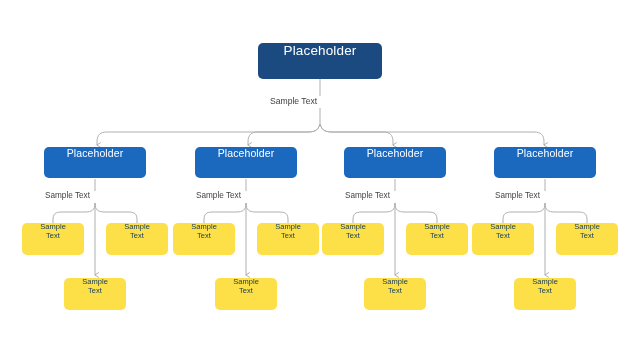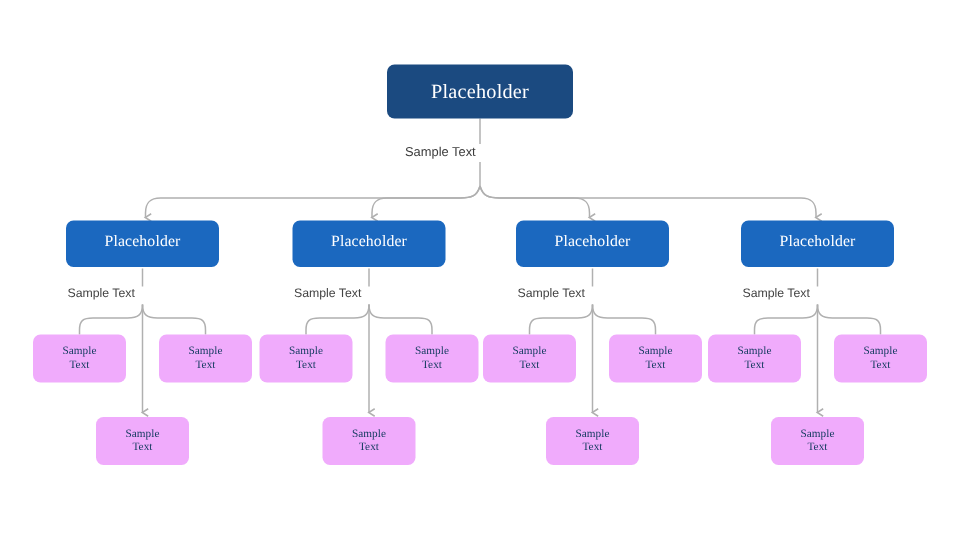--- a/index.html
+++ b/index.html
@@ -6,33 +6,33 @@
   body{
     width:640px;height:360px;background:#ffffff;
     font-family:"Liberation Sans", sans-serif;
     overflow:hidden;position:relative;
   }
   #stage{position:relative;width:640px;height:360px;}
   #wires{position:absolute;left:0;top:0;width:640px;height:360px;}
 
   .node{
     position:absolute;box-sizing:border-box;
-    display:flex;align-items:center;justify-content:center;
-    text-align:center;line-height:1.18;font-family:Liberation Serif, serif;
+    display:flex;justify-content:center;
+    text-align:center;line-height:1.18;
   }
   .node-root{
     background:#1B4A80;color:#ffffff;
     border-radius:5px;font-size:13.5px;letter-spacing:.15px;
   }
   .node-l2{
     background:#1B68BF;color:#ffffff;
     border-radius:5px;font-size:10.5px;letter-spacing:.1px;
   }
   .node-leaf{
-    background:#f0abfc;color:#123a5e;
+    background:#fde047;color:#123a5e;
     border-radius:5px;font-size:7.5px;letter-spacing:.05px;
   }
   .leaf-lines{display:block;}
   .caption{
     position:absolute;color:#444444;font-size:8.2px;
     text-align:left;white-space:nowrap;
   }
   .caption-root{font-size:8.6px;color:#3d3d3d;}
 </style>
 </head>

